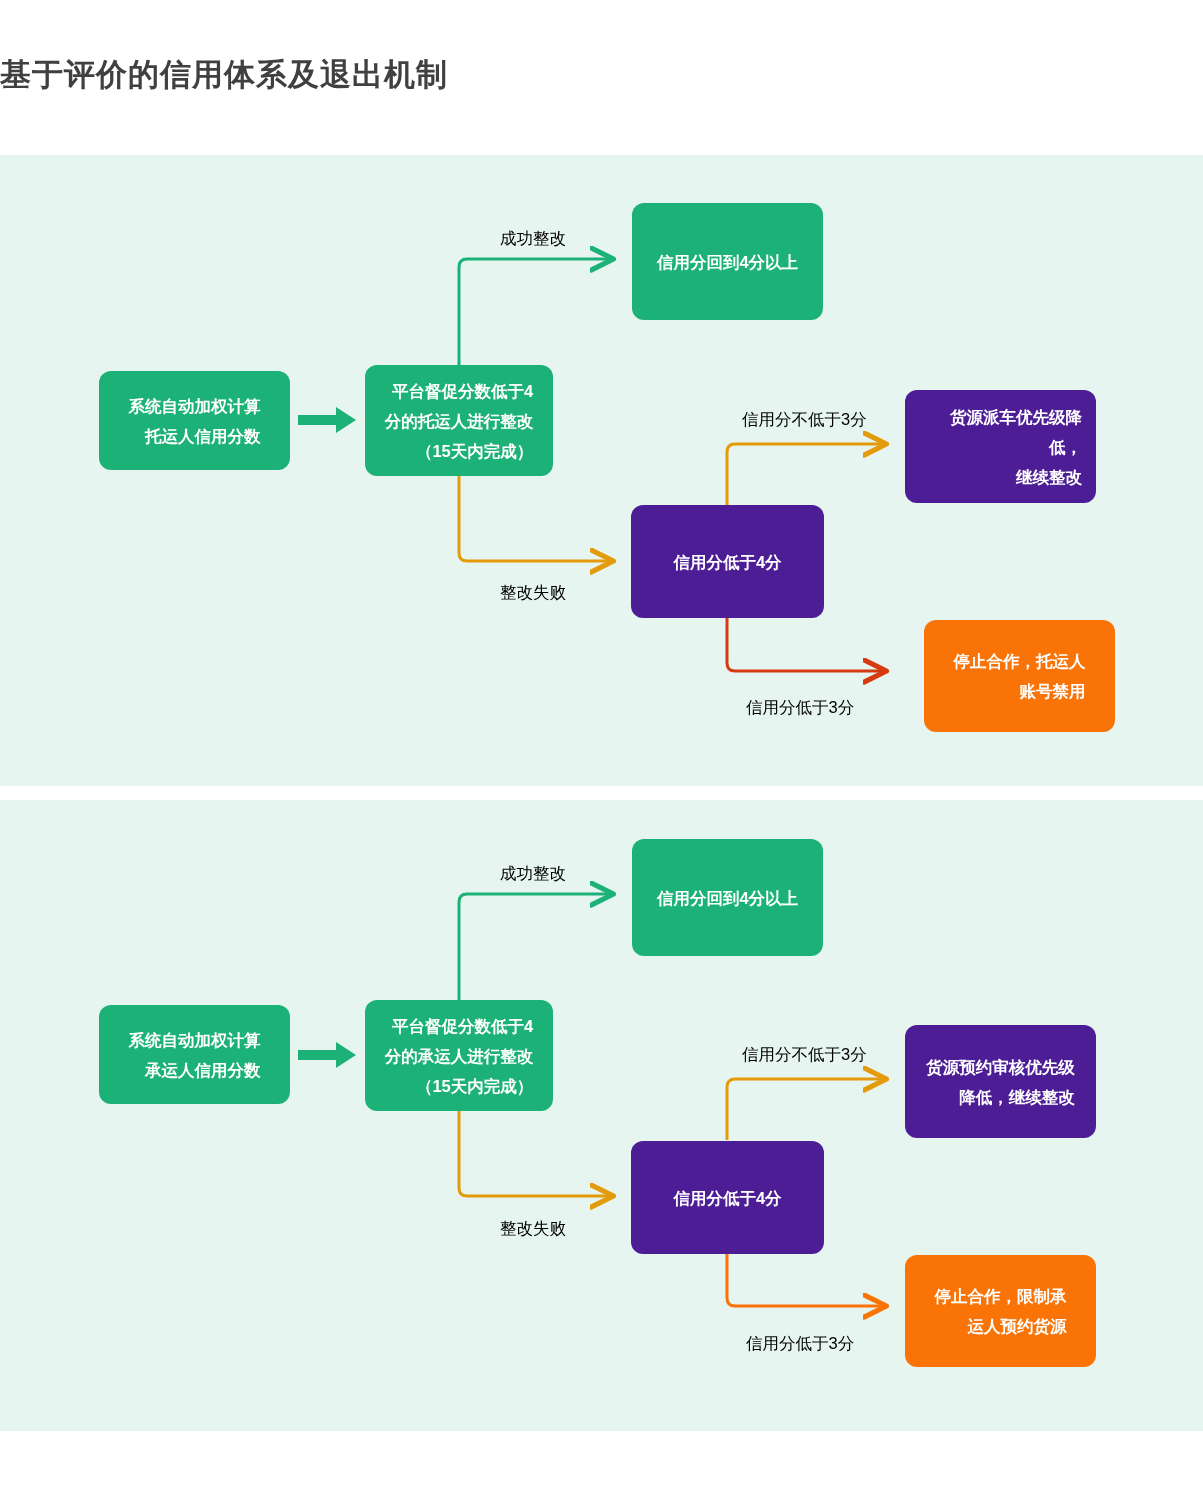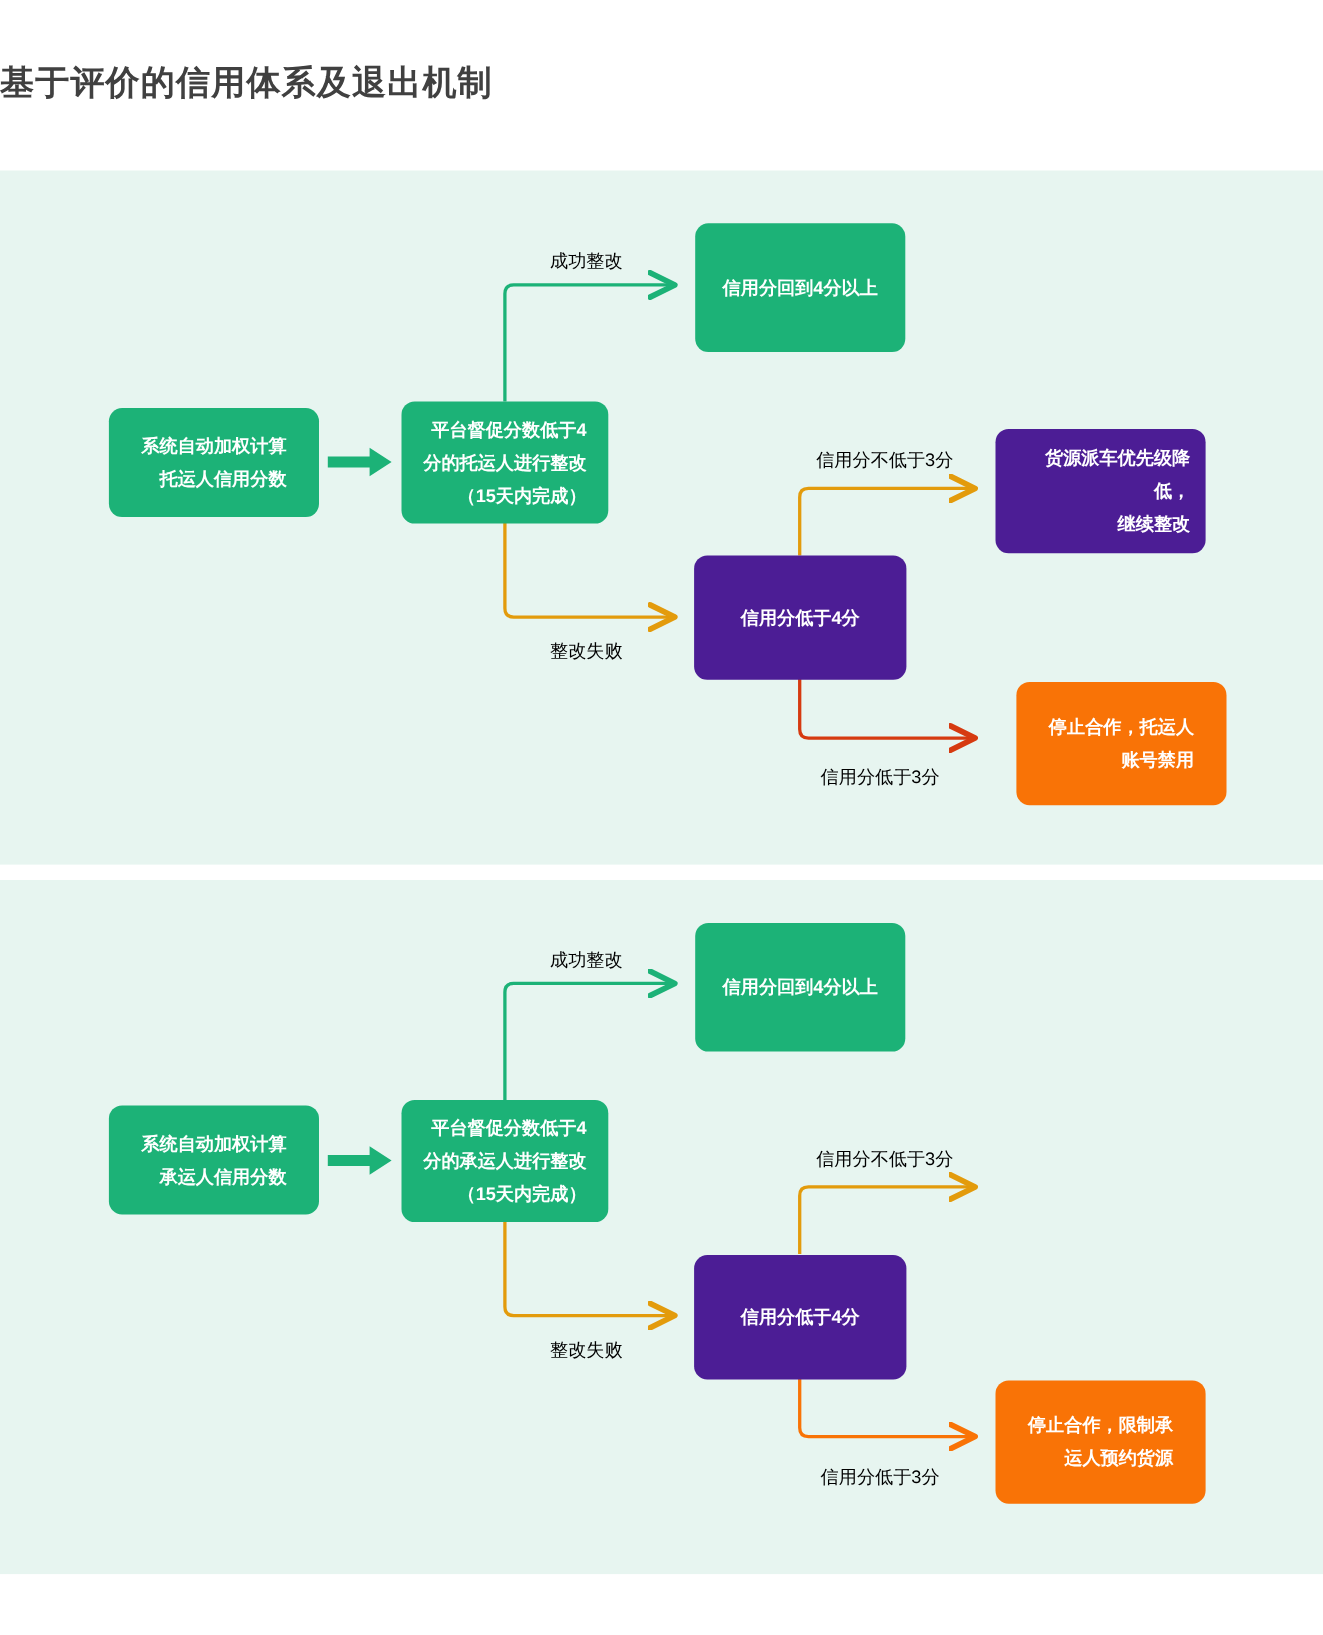--- a/index.html
+++ b/index.html
@@ -178,20 +178,24 @@
   </div>
 
   <div class="node green" style="left: 632px; top: 39px; width: 191px; height: 117px;">
     <span style="white-space:pre-line;">信用分回到4分以上</span>
   </div>
 
   <div class="node amber" style="left: 631px; top: 341px; width: 193px; height: 113px;">
     <span style="white-space:pre-line;">信用分低于4分</span>
   </div>
 
+  <div class="node amber" style="left: 905px; top: 225px; width: 191px; height: 113px;">
+    <span style="white-space:pre-line;">货源预约审核优先级
+降低，继续整改</span>
+  </div>
 
   <div class="node orange" style="left: 905px; top: 455px; width: 191px; height: 112px;">
     <span style="white-space:pre-line;">停止合作，限制承
 运人预约货源</span>
   </div>
 
   <div class="edge-label" style="left: 500px; top: 63px;">成功整改</div>
   <div class="edge-label" style="left: 500px; top: 418px;">整改失败</div>
   <div class="edge-label" style="left: 742px; top: 244px;">信用分不低于3分</div>
   <div class="edge-label" style="left: 746px; top: 533px;">信用分低于3分</div>

